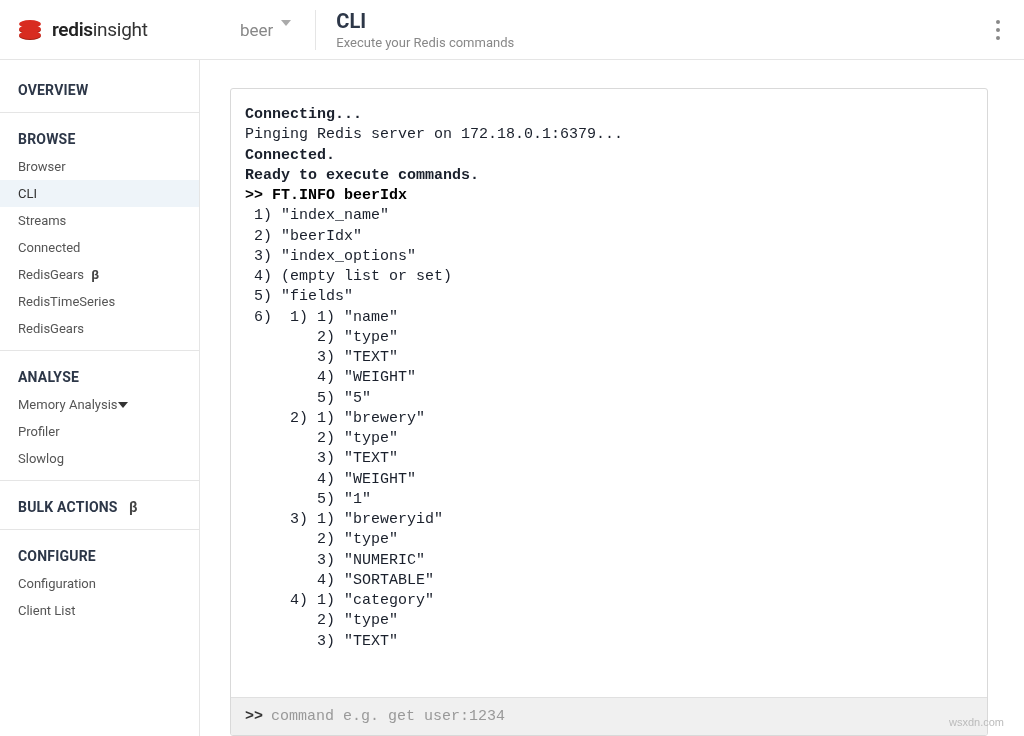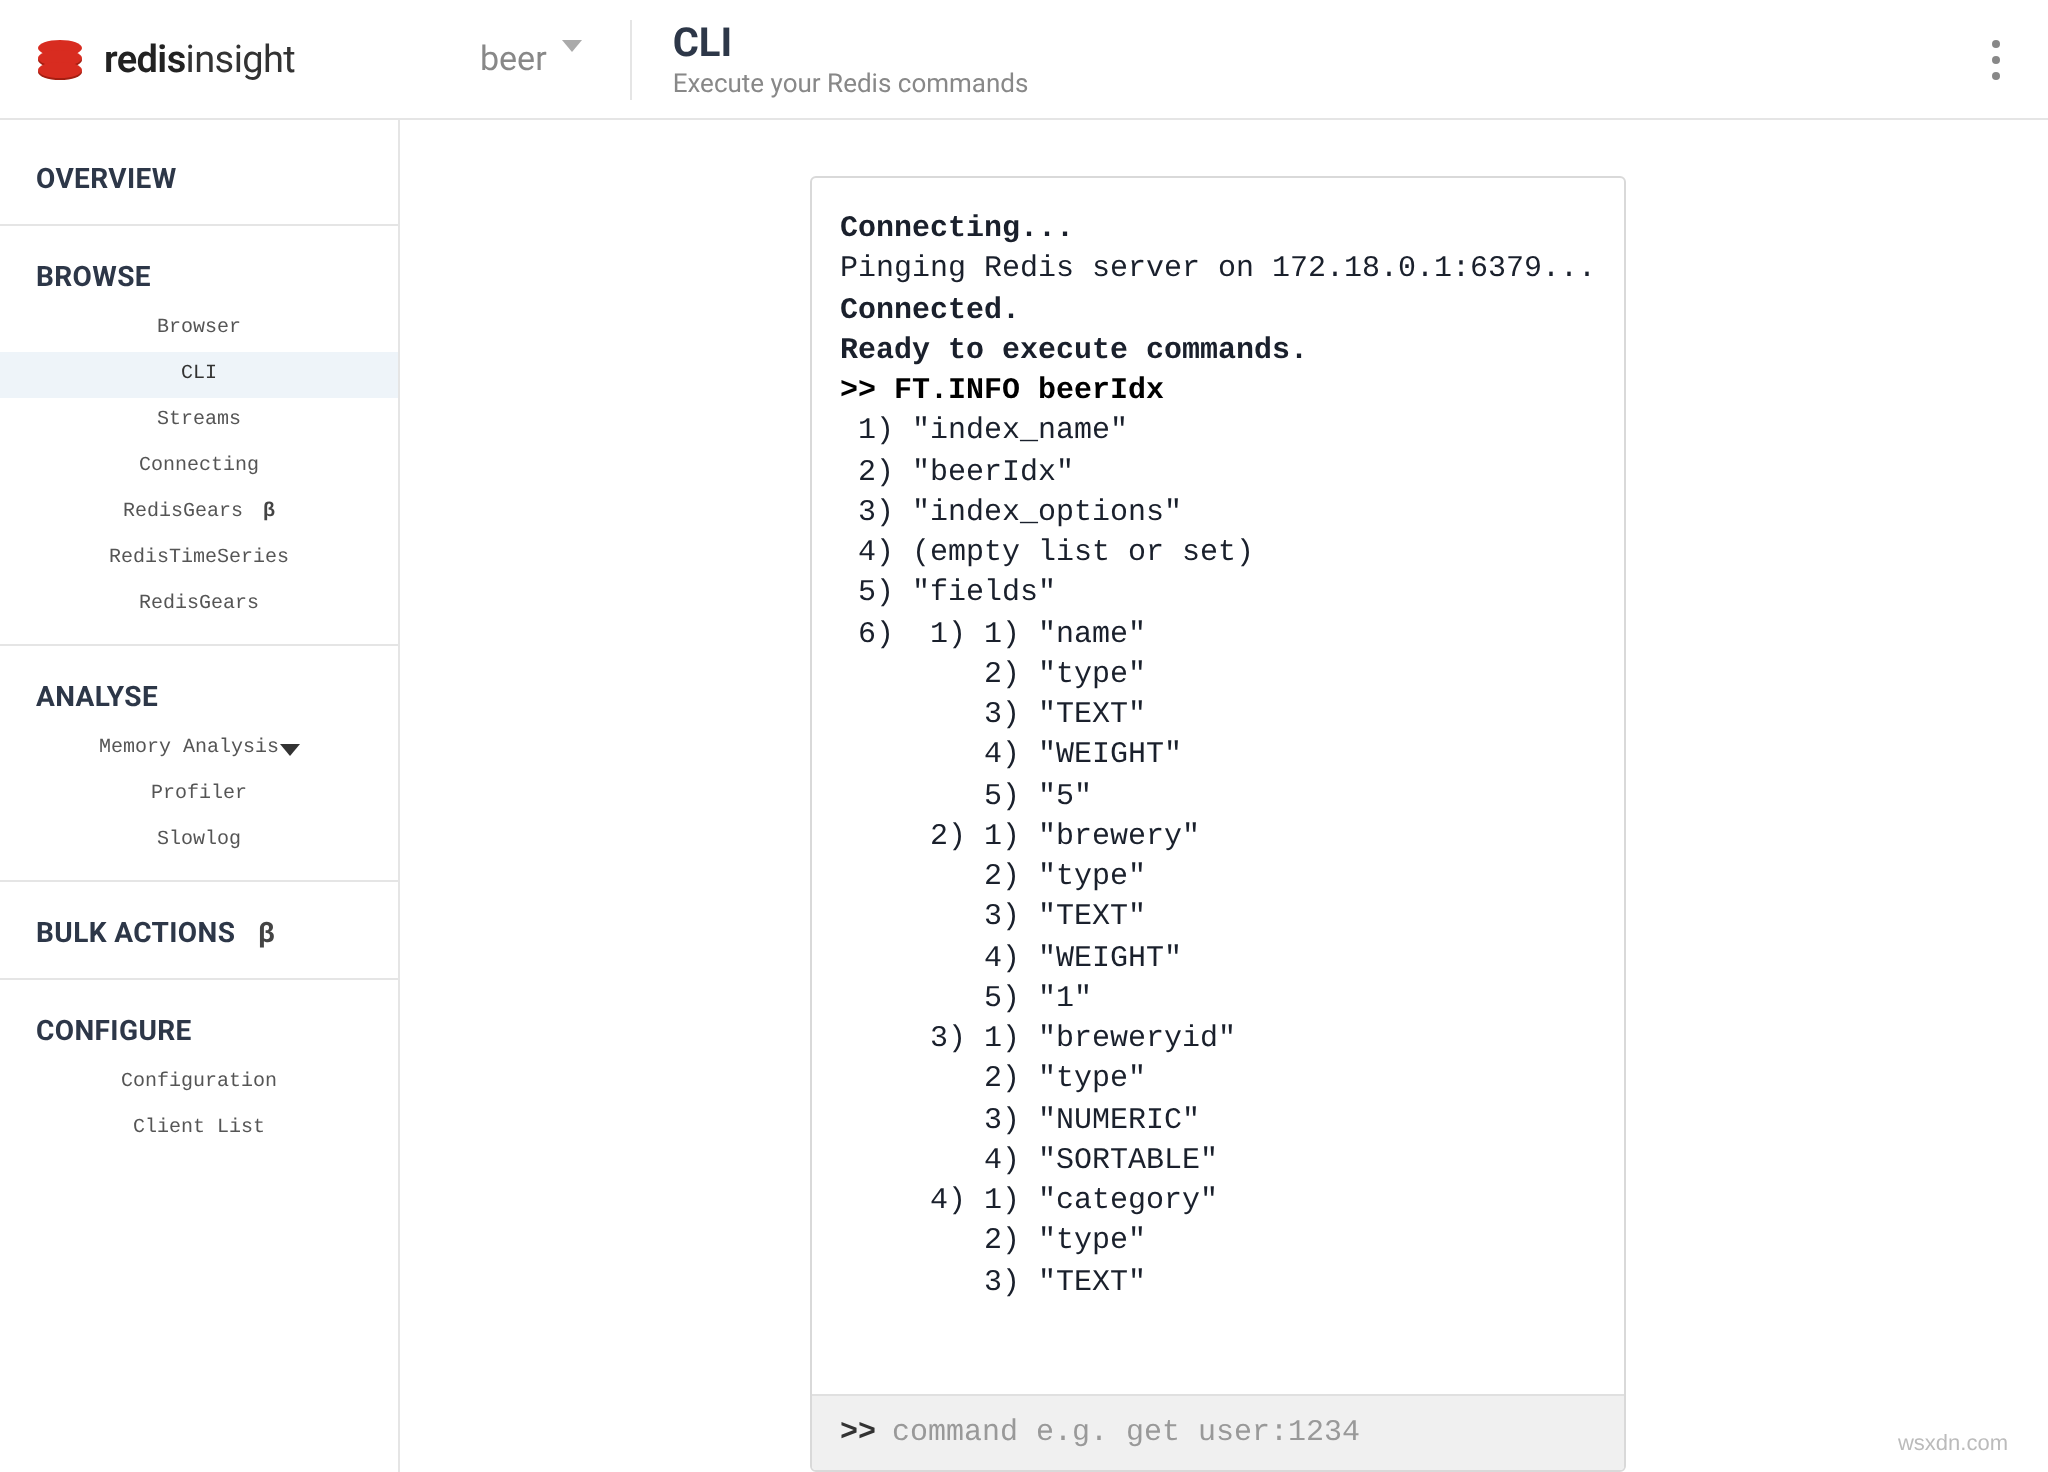--- a/index.html
+++ b/index.html
@@ -91,28 +91,27 @@
       padding-top: 12px;
     }
     .nav-section-title {
       font-size: 14px;
       font-weight: 700;
       color: #2d3748;
       padding: 10px 18px 6px;
       letter-spacing: 0.2px;
     }
     .nav-item {
-      font-size: 10px;
+      font-size: 13px;
       color: #555;
       padding: 6px 18px;
       cursor: pointer;
       display: flex;
       align-items: center;
-      justify-content: center;
-      font-family: Liberation Mono, monospace;
+      justify-content: flex-start;
     }
     .nav-item.active {
       background: #eef4f9;
       color: #333;
     }
     .nav-item .caret {
       width: 0; height: 0;
       border-left: 5px solid transparent;
       border-right: 5px solid transparent;
       border-top: 6px solid #333;
@@ -125,21 +124,20 @@
     .beta {
       font-weight: 700;
       color: #444;
       margin-left: 4px;
     }
     .main {
       flex: 1;
       padding: 28px 36px 0 30px;
       display: flex;
       flex-direction: column;
-      align-items: center;
     }
     .cli-panel {
       border: 1px solid #d9d9d9;
       border-radius: 3px;
       flex: 1;
       display: flex;
       flex-direction: column;
       overflow: hidden;
     }
     .cli-output {
@@ -228,21 +226,21 @@
     <div class="nav-item">
         <span>Browser</span>
       </div>
     <div class="nav-item active">
         <span>CLI</span>
       </div>
     <div class="nav-item">
         <span>Streams</span>
       </div>
     <div class="nav-item">
-        <span>Connecting</span>
+        <span>Connected</span>
       </div>
     <div class="nav-item">
         <span><span>RedisGears</span> <span class="beta">β</span></span>
       </div>
     <div class="nav-item">
         <span>RedisTimeSeries</span>
       </div>
     <div class="nav-item">
         <span>RedisGears</span>
       </div>

